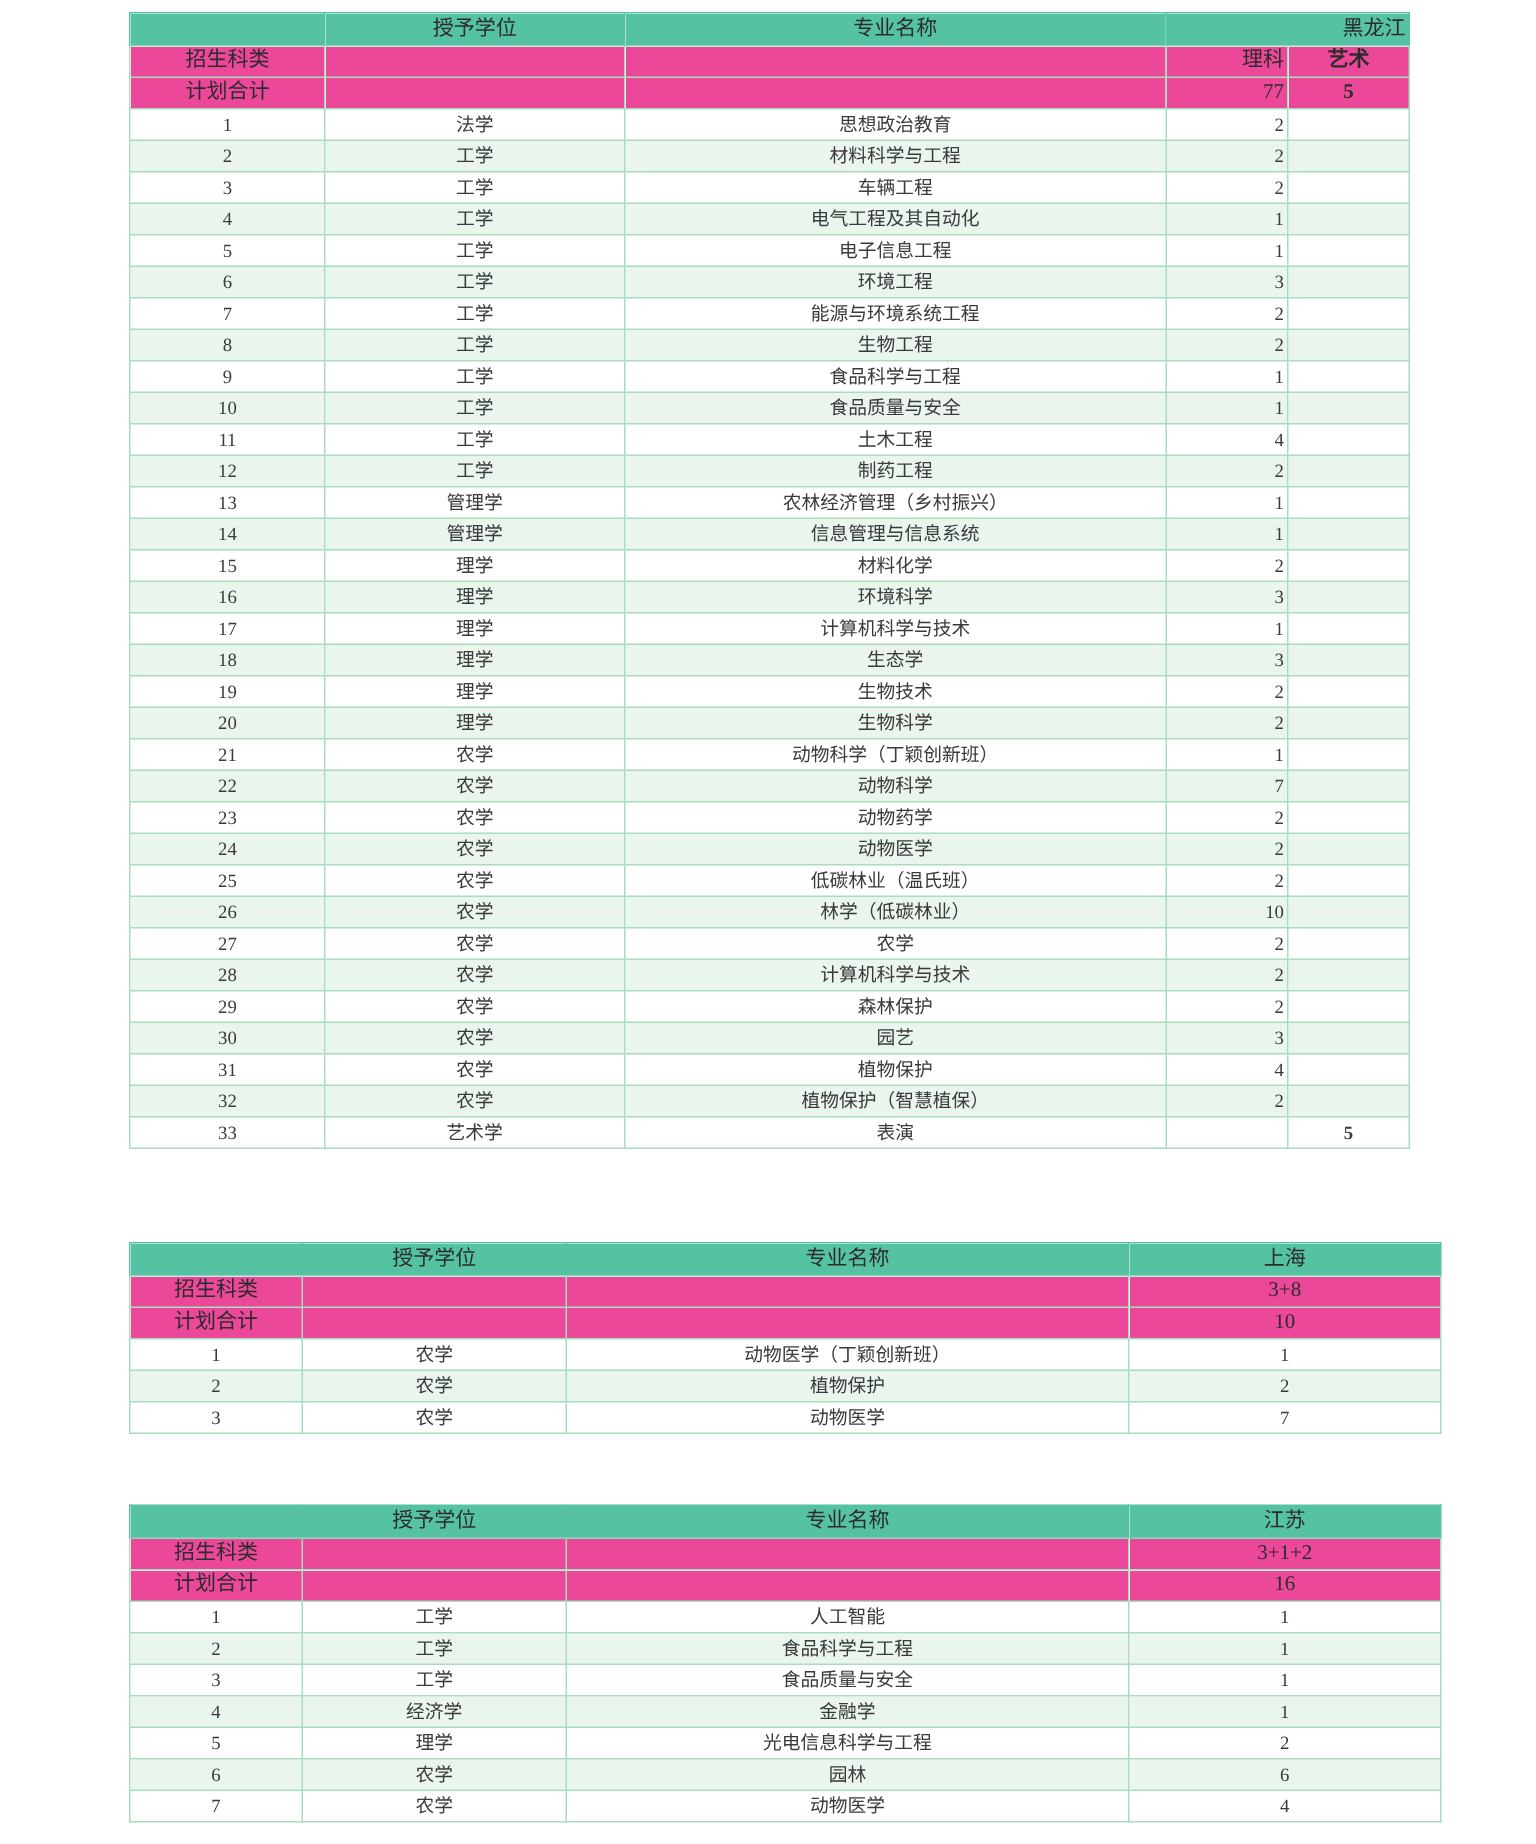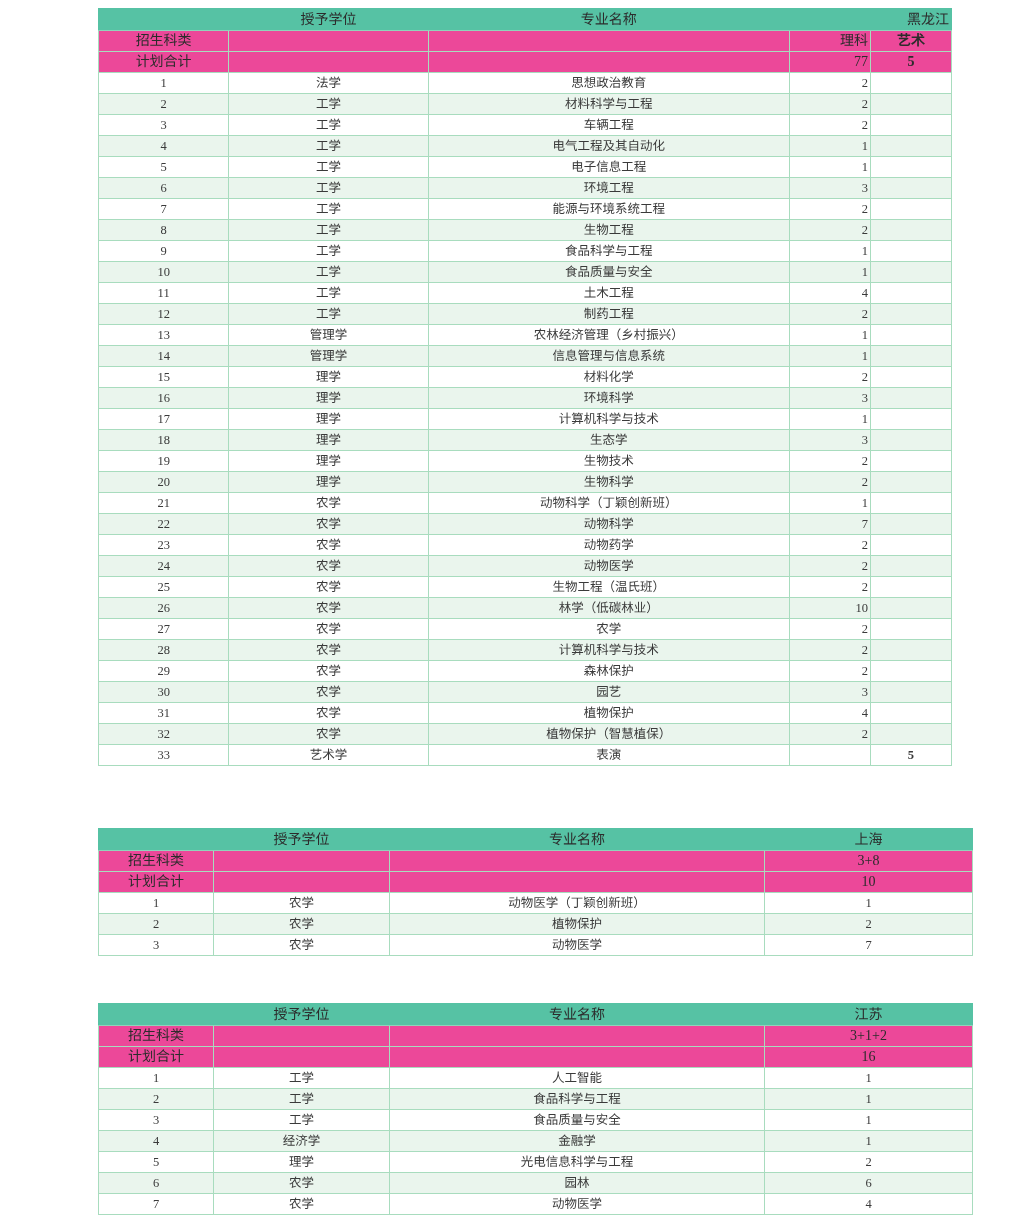--- a/index.html
+++ b/index.html
@@ -18,21 +18,21 @@
 
   .page {
     position: relative;
     width: 1024px;
     height: 1229px;
     overflow: hidden;
   }
 
   .plan-table {
     position: absolute;
-    left: 98px;
+    left: 86px;
     width: 854px;
     border-collapse: collapse;
     table-layout: fixed;
     font-size: 13px;
   }
 
   .plan-table td,
   .plan-table th {
     border: 1px solid #a8dcbe;
     height: 20px;
@@ -289,21 +289,21 @@
         <tr class="row-even">
           <td class="c-idx num">24</td>
           <td class="c-degree">农学</td>
           <td class="c-major">动物医学</td>
           <td class="c-v1 num">2</td>
           <td class="c-v2 num"></td>
         </tr>
         <tr class="row-odd">
           <td class="c-idx num">25</td>
           <td class="c-degree">农学</td>
-          <td class="c-major">生物工程（温氏班）</td>
+          <td class="c-major">低碳林业（温氏班）</td>
           <td class="c-v1 num">2</td>
           <td class="c-v2 num"></td>
         </tr>
         <tr class="row-even">
           <td class="c-idx num">26</td>
           <td class="c-degree">农学</td>
           <td class="c-major">林学（低碳林业）</td>
           <td class="c-v1 num">10</td>
           <td class="c-v2 num"></td>
         </tr>

